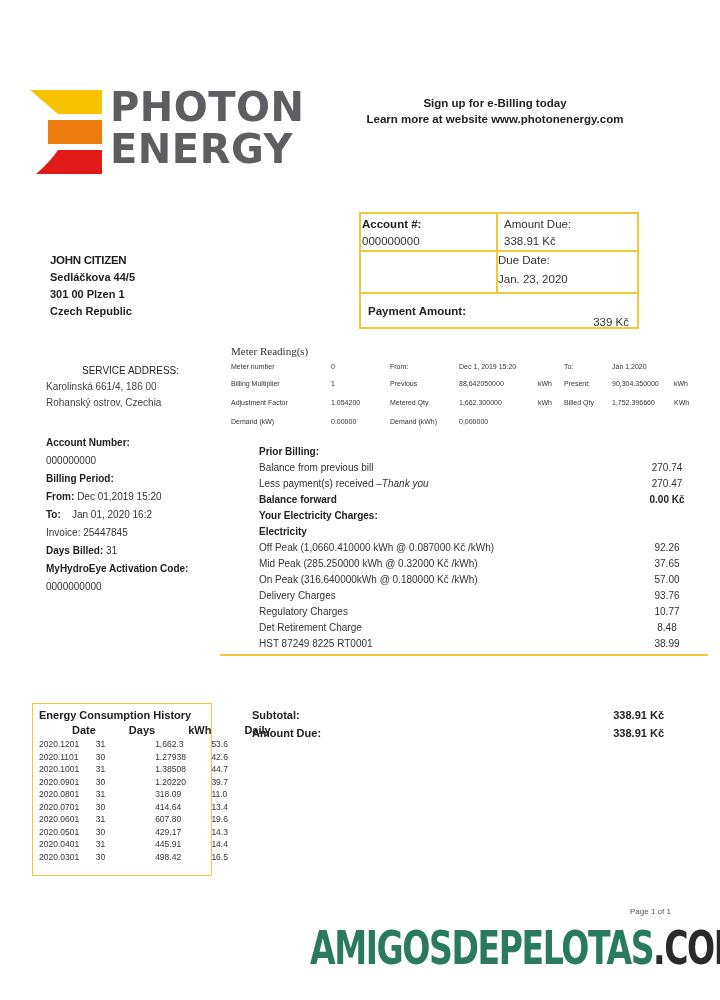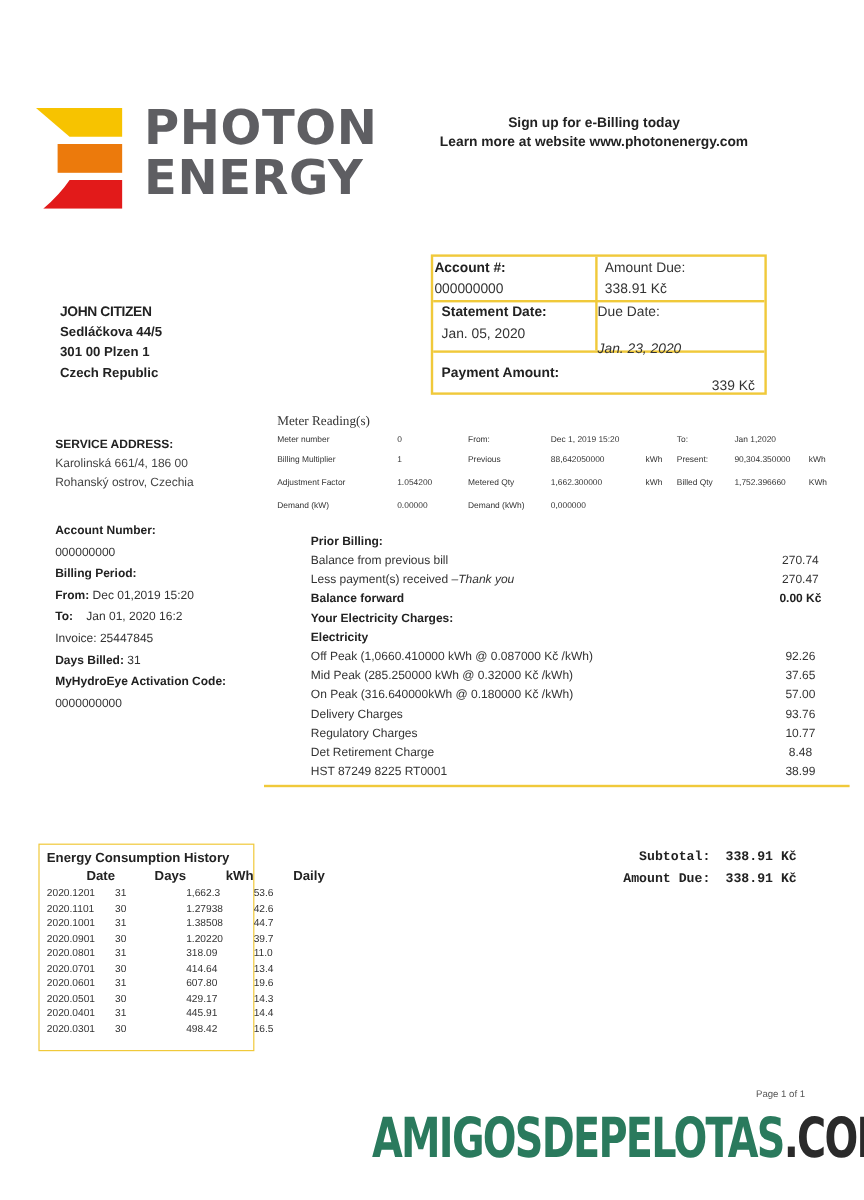--- a/index.html
+++ b/index.html
@@ -2,41 +2,41 @@
 <html><head>
 <meta charset="utf-8">
 <style>
   * { box-sizing: border-box; margin: 0; padding: 0; }
   html, body { width: 720px; height: 1000px; background: #ffffff; overflow: hidden; }
   body { position: relative; font-family: "Liberation Sans", sans-serif; color: #2a2a3a; }
   .abs { position: absolute; }
 
   
   .logo-mark { left: 30px; top: 90px; width: 72px; height: 84px; }
-  .logo-text { left: 110px; top: 86px; font-family: "DejaVu Sans", sans-serif; font-weight: bold; color: #5e5e62; font-size: 40px; line-height: 42px; letter-spacing: 0.5px; margin-left: 10px; }
+  .logo-text { left: 110px; top: 86px; font-family: "DejaVu Sans", sans-serif; font-weight: bold; color: #5e5e62; font-size: 40px; line-height: 42px; letter-spacing: 0.5px; }
 
   
   .promo { left: 350px; top: 95px; width: 290px; text-align: center; font-size: 11.5px; font-weight: bold; color: #222; line-height: 16px; }
 
   
   .acct-box { left: 359px; top: 212px; width: 280px; height: 117px; border: 2px solid #f0c93a; }
   .acct-box .vline { position: absolute; left: 135px; top: 0; width: 1.5px; height: 78px; background: #f0c93a; }
   .acct-box .hline1 { position: absolute; left: 0; top: 36px; width: 100%; height: 1.5px; background: #f0c93a; }
   .acct-box .hline2 { position: absolute; left: 0; top: 78px; width: 100%; height: 1.5px; background: #f0c93a; }
   .acct-box .cell { position: absolute; font-size: 11.5px; line-height: 17px; }
   .lbl-b { font-weight: bold; color: #222; }
   .val { color: #333; }
 
   
   .customer { left: 50px; top: 252px; font-size: 11px; line-height: 17px; font-weight: bold; color: #222; }
   .customer .name { font-size: 11.5px; letter-spacing: -0.3px; }
 
   
   .svc { left: 46px; top: 363px; font-size: 10px; line-height: 16px; }
-  .svc .h { font-weight: bold; color: #222; }
+  .svc .h { font-weight: normal; color: #222; margin-left: 36px; }
   .svc .v { color: #444; }
 
   
   .acctinfo { left: 46px; top: 434px; font-size: 10px; line-height: 18px; color: #222; }
   .acctinfo .b { font-weight: bold; }
   .acctinfo .n { color: #333; }
 
   
   .meter-title { left: 231px; top: 345px; font-size: 11px; color: #333; font-family: Liberation Serif, serif; }
   .meter-grid { left: 231px; top: 363px; font-size: 7px; color: #333; }
@@ -53,21 +53,21 @@
 
   
   .hist { left: 32px; top: 703px; width: 180px; height: 173px; border: 1.5px solid #f0c93a; padding: 3px 6px; }
   .hist .title { font-size: 11px; font-weight: bold; color: #222; line-height: 16px; }
   .hist table { border-collapse: collapse; width: 100%; }
   .hist th { font-size: 11px; text-align: left; font-weight: bold; color: #222; line-height: 15px; padding-left: 33px; }
   .hist td { font-size: 8.5px; color: #333; line-height: 12.5px; }
 
   
   .totals { left: 252px; top: 706px; width: 420px; font-size: 11px; line-height: 18px; font-weight: bold; color: #222; }
-  .totals .row { display: flex; justify-content: flex-end; font-family: Liberation Mono, monospace; }
+  .totals .row { display: flex; justify-content: space-between; }
   .totals .row .amt { width: 80px; text-align: right; padding-right: 8px; }
 
   .pagenum { left: 630px; top: 907px; font-size: 8px; color: #555; }
   .watermark { left: 310px; top: 922px; font-family: "DejaVu Sans", sans-serif; font-weight: bold; font-size: 46px; line-height: 52px; letter-spacing: -2px; transform: scaleX(0.72); transform-origin: left top; white-space: nowrap; }
   .watermark .main { color: #2a7a5d; }
   .watermark .tld { color: #2a2a2a; }
 </style>
 </head>
 <body>
 
@@ -91,27 +91,23 @@
   <div class="hline1"></div>
   <div class="hline2"></div>
   <div class="cell" style="left:1px; top:2px;">
     <div class="lbl-b">Account #:</div>
     <div class="val">000000000</div>
   </div>
   <div class="cell" style="left:143px; top:2px;">
     <div class="val">Amount Due:</div>
     <div class="val">338.91 Kč</div>
   </div>
-  <div class="cell" style="left:7px; top:38px;">
-    <div class="lbl-b">Statement Date:</div>
-    <div class="val" style="margin-top:2px;">Jan. 05, 2020</div>
-  </div>
   <div class="cell" style="left:137px; top:38px;">
     <div class="val">Due Date:</div>
-    <div class="val" style="margin-top:14px;font-style:italic;">Jan. 23, 2020</div>
+    <div class="val" style="margin-top:2px;">Jan. 23, 2020</div>
   </div>
   <div class="cell lbl-b" style="left:7px; top:89px;">Payment Amount:</div>
   <div class="cell val" style="right:8px; top:100px;">339 Kč</div>
 </div>
 
 <div class="abs customer">
   <div class="name">JOHN CITIZEN</div>
   <div>Sedláčkova 44/5</div>
   <div>301 00 Plzen 1</div>
   <div>Czech Republic</div>

